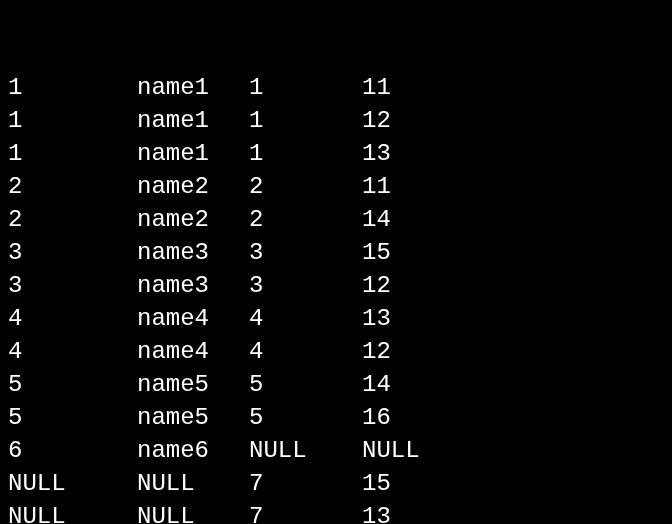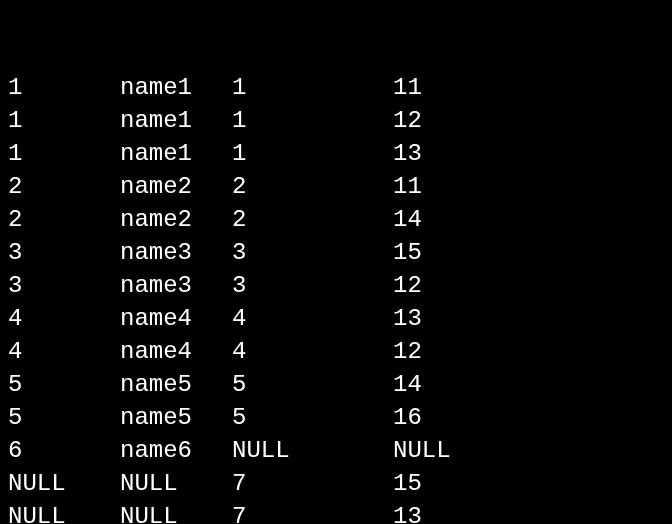--- a/index.html
+++ b/index.html
@@ -24,27 +24,27 @@
     .row {
       display: flex;
       height: 33px;
       align-items: center;
     }
     .col1 {
       width: 112px;
     }
     .col2 {
       width: 112px;
+      margin-left: 17px;
     }
     .col3 {
       width: 113px;
     }
     .col4 {
       flex: 1;
-      margin-left: 48px;
     }
   </style>
 </head>
 <body>
 
 <div class="terminal-output">
   <div id="rows-container"><div class="row"><span class="col1">1</span><span class="col2">name1</span><span class="col3">1</span><span class="col4">11</span></div><div class="row"><span class="col1">1</span><span class="col2">name1</span><span class="col3">1</span><span class="col4">12</span></div><div class="row"><span class="col1">1</span><span class="col2">name1</span><span class="col3">1</span><span class="col4">13</span></div><div class="row"><span class="col1">2</span><span class="col2">name2</span><span class="col3">2</span><span class="col4">11</span></div><div class="row"><span class="col1">2</span><span class="col2">name2</span><span class="col3">2</span><span class="col4">14</span></div><div class="row"><span class="col1">3</span><span class="col2">name3</span><span class="col3">3</span><span class="col4">15</span></div><div class="row"><span class="col1">3</span><span class="col2">name3</span><span class="col3">3</span><span class="col4">12</span></div><div class="row"><span class="col1">4</span><span class="col2">name4</span><span class="col3">4</span><span class="col4">13</span></div><div class="row"><span class="col1">4</span><span class="col2">name4</span><span class="col3">4</span><span class="col4">12</span></div><div class="row"><span class="col1">5</span><span class="col2">name5</span><span class="col3">5</span><span class="col4">14</span></div><div class="row"><span class="col1">5</span><span class="col2">name5</span><span class="col3">5</span><span class="col4">16</span></div><div class="row"><span class="col1">6</span><span class="col2">name6</span><span class="col3">NULL</span><span class="col4">NULL</span></div><div class="row"><span class="col1">NULL</span><span class="col2">NULL</span><span class="col3">7</span><span class="col4">15</span></div><div class="row"><span class="col1">NULL</span><span class="col2">NULL</span><span class="col3">7</span><span class="col4">13</span></div></div>
   
   
 </div>

